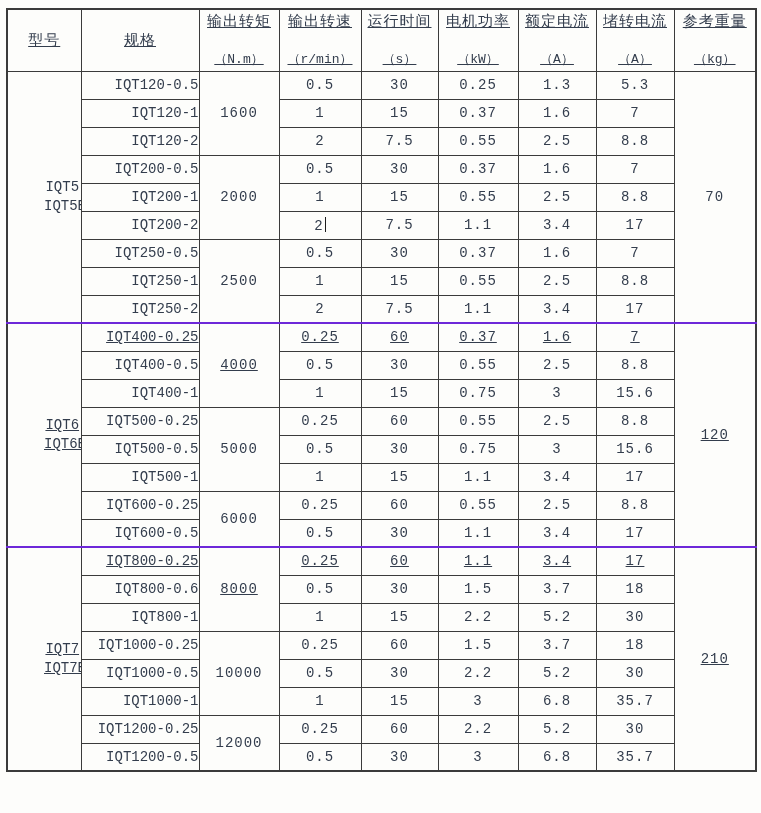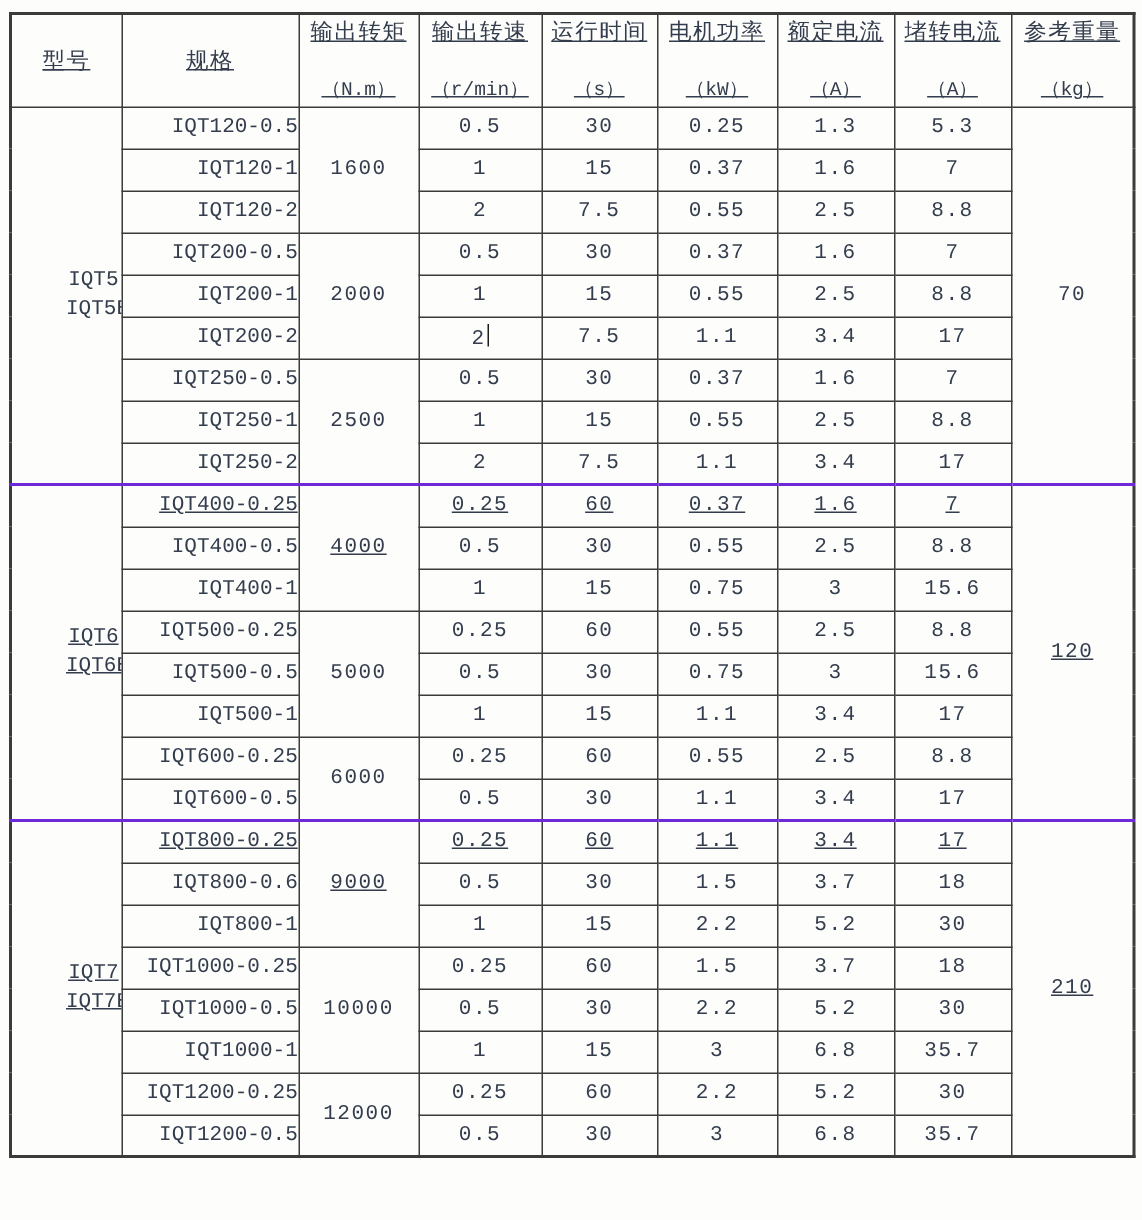--- a/index.html
+++ b/index.html
@@ -250,21 +250,21 @@
           <td>1.1</td>
           <td>3.4</td>
           <td>17</td>
         </tr>
         <tr class="group-start">
           <td rowspan="8" class="model-cell">
             <div>IQT7</div>
             <div>IQT7Ex</div>
           </td>
           <td class="spec-cell">IQT800-0.25</td>
-          <td rowspan="3">9000</td>
+          <td rowspan="3">8000</td>
           <td><span>0.25</span></td>
           <td>60</td>
           <td>1.1</td>
           <td>3.4</td>
           <td>17</td>
           <td rowspan="8">210</td>
         </tr>
         <tr>
           <td class="spec-cell">IQT800-0.6</td>
           <td><span>0.5</span></td>

